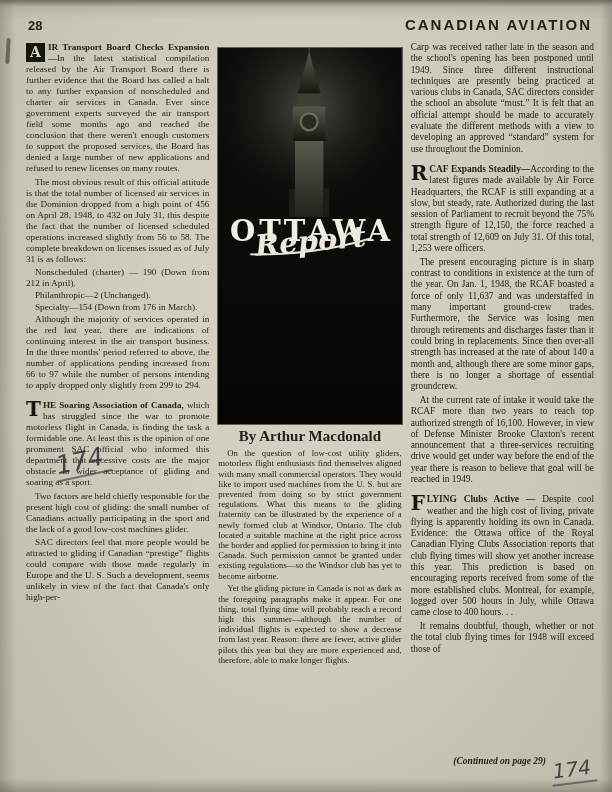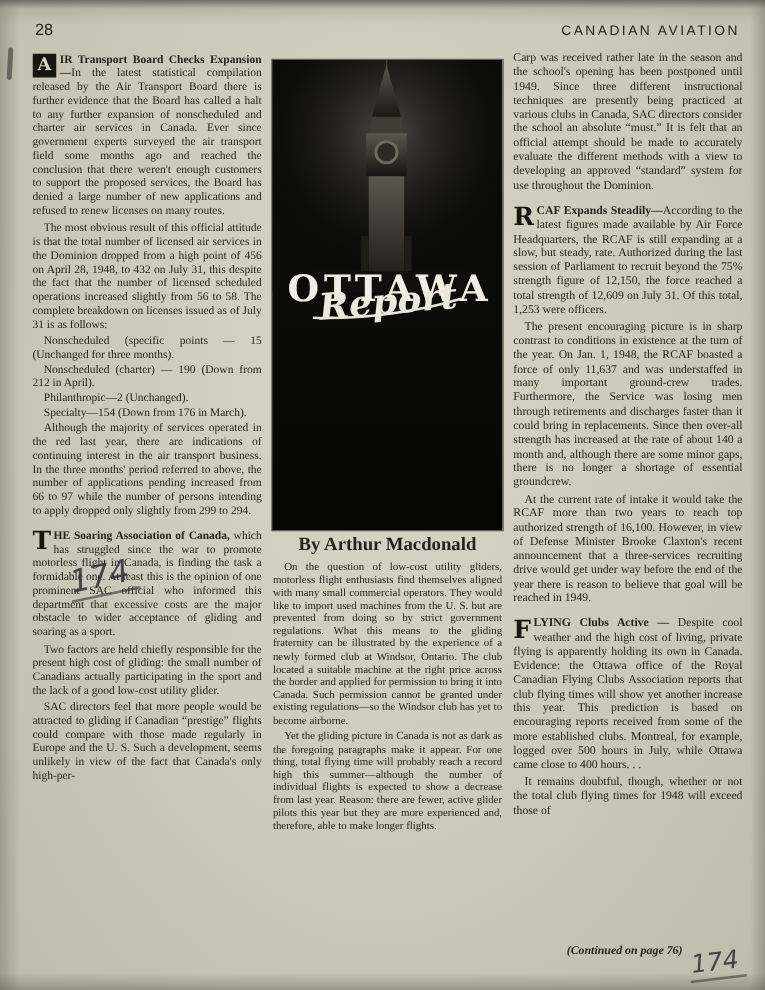--- a/index.html
+++ b/index.html
@@ -10,24 +10,24 @@
     background:
       linear-gradient(180deg, rgba(96,94,86,.85) 0px, rgba(150,147,135,.35) 7px, rgba(0,0,0,0) 20px),
       linear-gradient(90deg, rgba(70,68,58,.28) 0px, rgba(0,0,0,0) 16px),
       linear-gradient(270deg, rgba(70,68,58,.30) 0px, rgba(0,0,0,0) 12px),
       linear-gradient(0deg, rgba(70,68,58,.35) 0px, rgba(0,0,0,0) 14px),
       radial-gradient(ellipse at 50% 38%, #d8d5c8 0%, #cdc9ba 55%, #bfbbac 100%);
   }
   .header {
     position:absolute; top:16px; left:28px; right:20px;
     display:flex; justify-content:space-between; align-items:baseline;
-    font-family:"Liberation Sans", sans-serif; font-weight:normal;
+    font-family:"Liberation Sans", sans-serif; font-weight:bold;
   }
   .pagenum { font-size:13px; }
-  .masthead { font-size:11px; letter-spacing:2px; }
+  .masthead { font-size:15px; letter-spacing:2px; }
   .columns {
     position:absolute; top:42px; left:26px; right:18px; bottom:14px;
     display:flex; gap:9px; overflow:hidden;
   }
   .col { flex:1 1 0; text-align:justify; hyphens:auto; -webkit-hyphens:auto; }
   .c1 { font-size:9.2px; line-height:11px; }
   .c2 { font-size:8.7px; line-height:10.2px; }
   .c3 { font-size:9.4px; line-height:11.3px; }
   .para { margin:0 0 2.5px; text-indent:9px; }
   .para.flush { text-indent:0; }
@@ -83,27 +83,26 @@
 
   <div class="header">
     <span class="pagenum">28</span>
     <span class="masthead">CANADIAN AVIATION</span>
   </div>
 
   <div class="columns">
     <div class="col c1" id="col1">
         <p class="para flush"><span class="dc boxed">A</span><b class="lead">IR Transport Board Checks Expansion—</b>In the latest statistical compilation released by the Air Transport Board there is further evidence that the Board has called a halt to any further expansion of nonscheduled and charter air services in Canada. Ever since government experts surveyed the air transport field some months ago and reached the conclusion that there weren't enough customers to support the proposed services, the Board has denied a large number of new applications and refused to renew licenses on many routes.</p>
         <p class="para">The most obvious result of this official attitude is that the total number of licensed air services in the Dominion dropped from a high point of 456 on April 28, 1948, to 432 on July 31, this despite the fact that the number of licensed scheduled operations increased slightly from 56 to 58. The complete breakdown on licenses issued as of July 31 is as follows:</p>
-        <p class="para item">Nonscheduled (specific points — 15 (Unchanged for three months).</p>
         <p class="para item">Nonscheduled (charter) — 190 (Down from 212 in April).</p>
         <p class="para item">Philanthropic—2 (Unchanged).</p>
         <p class="para item">Specialty—154 (Down from 176 in March).</p>
         <p class="para">Although the majority of services operated in the red last year, there are indications of continuing interest in the air transport business. In the three months' period referred to above, the number of applications pending increased from 66 to 97 while the number of persons intending to apply dropped only slightly from 299 to 294.</p>
         <p class="para flush section"><span class="dc">T</span><b class="lead">HE Soaring Association of Canada,</b> which has struggled since the war to promote motorless flight in Canada, is finding the task a formidable one. At least this is the opinion of one prominent SAC official who informed this department that excessive costs are the major obstacle to wider acceptance of gliding and soaring as a sport.</p>
-        <p class="para">Two factors are held chiefly responsible for the present high cost of gliding: the small number of Canadians actually participating in the sport and the lack of a good low-cost utility glider.</p>
+        <p class="para">Two factors are held chiefly responsible for the present high cost of gliding: the small number of Canadians actually participating in the sport and the lack of a good low-cost machines glider.</p>
         <p class="para">SAC directors feel that more people would be attracted to gliding if Canadian “prestige” flights could compare with those made regularly in Europe and the U. S. Such a development, seems unlikely in view of the fact that Canada's only high-per-</p>
       </div>
 
     <div class="col c2">
       <div class="feature-box">
         <svg class="tower" viewBox="0 0 181 186" preserveAspectRatio="xMidYMid slice">
           <defs>
             <radialGradient id="glow" cx="50%" cy="32%" r="62%">
               <stop offset="0%" stop-color="#52504a" stop-opacity="0.9"></stop>
               <stop offset="55%" stop-color="#26251f" stop-opacity="0.45"></stop>
@@ -143,18 +142,18 @@
     <div class="col c3" id="col3">
         <p class="para flush">Carp was received rather late in the season and the school's opening has been postponed until 1949. Since three different instructional techniques are presently being practiced at various clubs in Canada, SAC directors consider the school an absolute “must.” It is felt that an official attempt should be made to accurately evaluate the different methods with a view to developing an approved “standard” system for use throughout the Dominion.</p>
         <p class="para flush section"><span class="dc">R</span><b class="lead">CAF Expands Steadily—</b>According to the latest figures made available by Air Force Headquarters, the RCAF is still expanding at a slow, but steady, rate. Authorized during the last session of Parliament to recruit beyond the 75% strength figure of 12,150, the force reached a total strength of 12,609 on July 31. Of this total, 1,253 were officers.</p>
         <p class="para">The present encouraging picture is in sharp contrast to conditions in existence at the turn of the year. On Jan. 1, 1948, the RCAF boasted a force of only 11,637 and was understaffed in many important ground-crew trades. Furthermore, the Service was losing men through retirements and discharges faster than it could bring in replacements. Since then over-all strength has increased at the rate of about 140 a month and, although there are some minor gaps, there is no longer a shortage of essential groundcrew.</p>
         <p class="para">At the current rate of intake it would take the RCAF more than two years to reach top authorized strength of 16,100. However, in view of Defense Minister Brooke Claxton's recent announcement that a three-services recruiting drive would get under way before the end of the year there is reason to believe that goal will be reached in 1949.</p>
         <p class="para flush section"><span class="dc">F</span><b class="lead">LYING Clubs Active — </b>Despite cool weather and the high cost of living, private flying is apparently holding its own in Canada. Evidence: the Ottawa office of the Royal Canadian Flying Clubs Association reports that club flying times will show yet another increase this year. This prediction is based on encouraging reports received from some of the more established clubs. Montreal, for example, logged over 500 hours in July, while Ottawa came close to 400 hours. . .</p>
         <p class="para">It remains doubtful, though, whether or not the total club flying times for 1948 will exceed those of</p>
       </div>
   </div>
 
-  <div class="continued">(Continued on page 76)</div>
+  <div class="continued">(Continued on page 29)</div>
 
   <div class="hw hw1">174</div>
   <div class="hw hw2">174</div>
 
 </div>
 
 </body></html>

